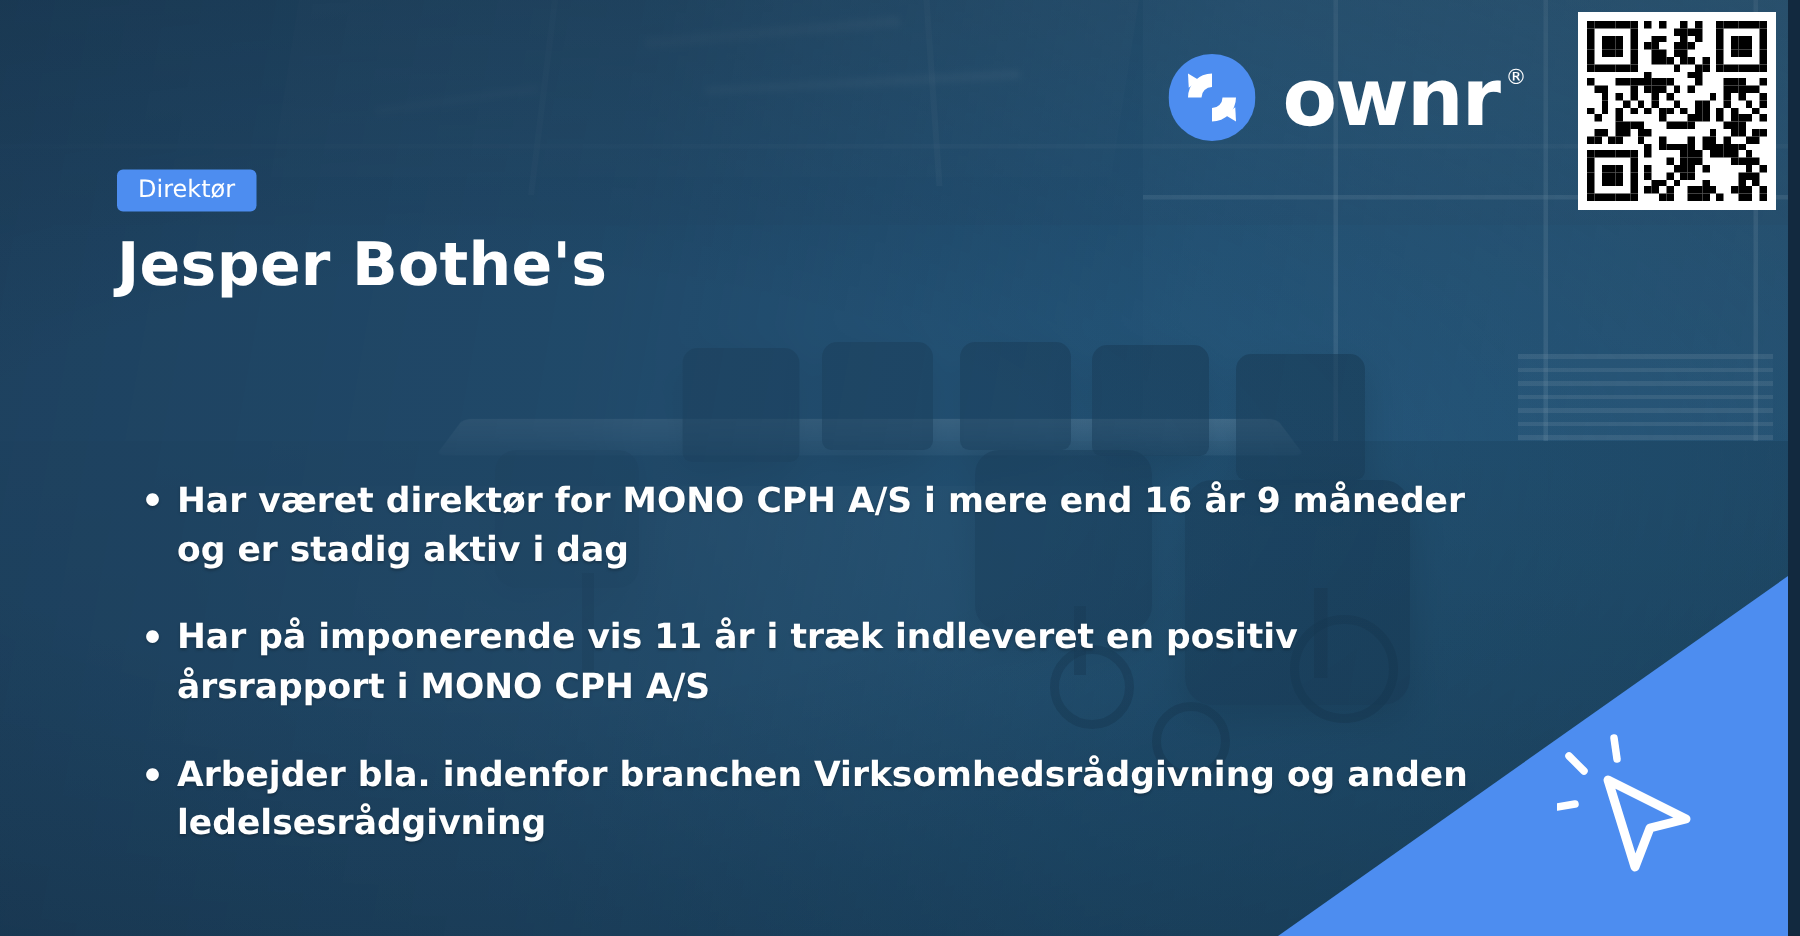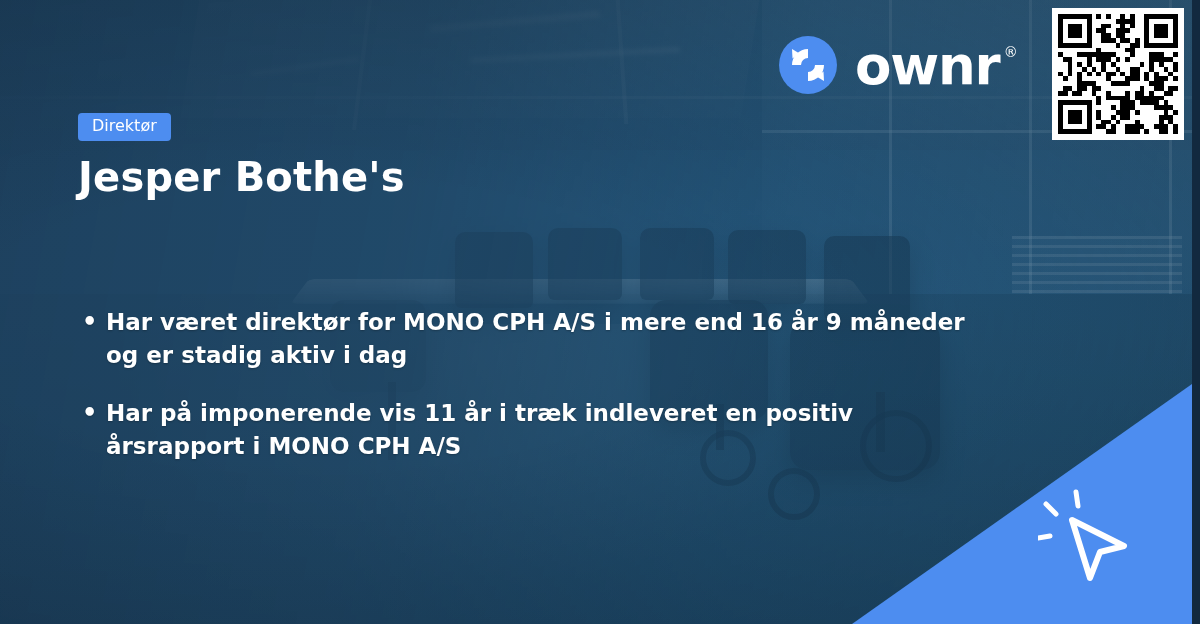--- a/index.html
+++ b/index.html
@@ -156,21 +156,21 @@
   }
   .headline {
     position: absolute; left: 78px; top: 154px;
     color: #ffffff; font-size: 40px; font-weight: 700;
     line-height: 1.18; letter-spacing: 0.2px; text-align: center;
   }
   .headline .sub { font-weight: 400; }
 
   .bullets {
     position: absolute; left: 78px; top: 306px; width: 920px;
-    margin: 0; padding: 0; list-style: none;
+    margin: 12px; padding: 0; list-style: none;
   }
   .bullets li {
     position: relative;
     color: #ffffff;
     font-size: 23px;
     font-weight: 700;
     line-height: 1.42;
     padding-left: 28px;
     margin-bottom: 26px;
     text-shadow: 0 1px 2px rgba(0,0,0,0.25);
@@ -886,15 +886,16 @@
 
   <div class="badge">Direktør</div>
 
   <div class="headline">
     <div>Jesper Bothe's</div>
   </div>
 
   <ul class="bullets" id="bullets">
       <li>Har været direktør for MONO CPH A/S i mere end 16 år 9 måneder og er stadig aktiv i dag</li>
       <li>Har på imponerende vis 11 år i træk indleveret en positiv årsrapport i MONO CPH A/S</li>
+      <li>Arbejder bla. indenfor branchen Virksomhedsrådgivning og anden ledelsesrådgivning</li>
     </ul>
 
 </div>
 
 </body></html>

